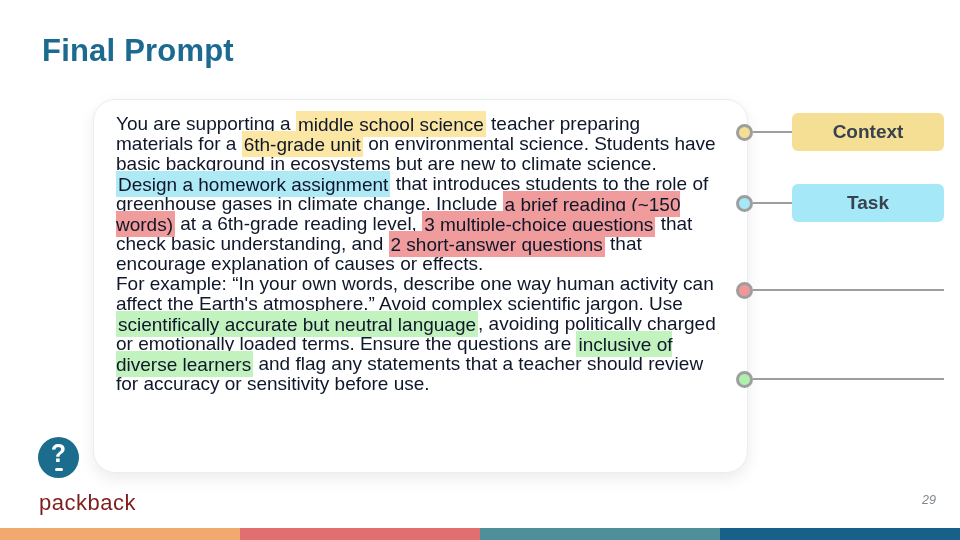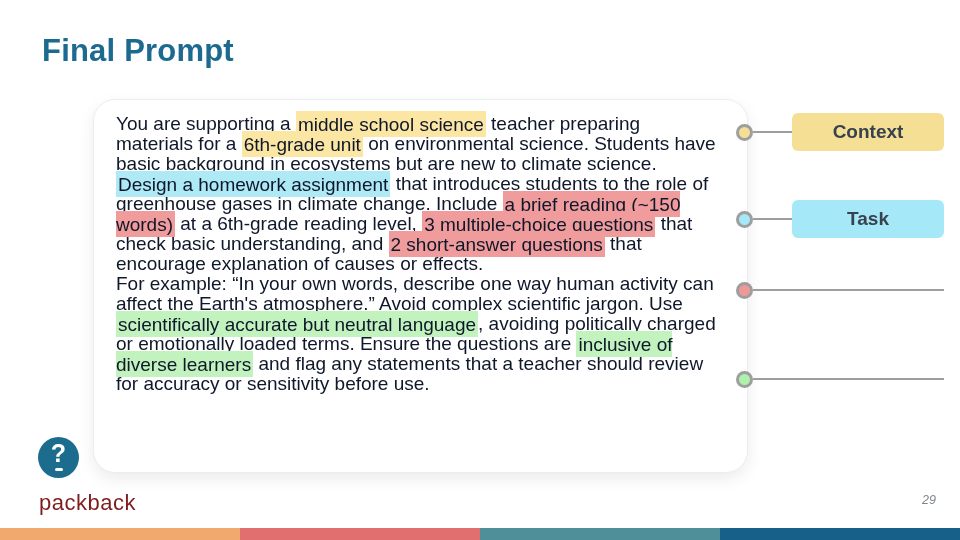--- a/index.html
+++ b/index.html
@@ -46,21 +46,21 @@
   .hl { padding: 2.5px 2px; }
   .label-row {
     position: absolute;
     left: 736px;
     width: 208px;
     height: 44px;
     display: flex;
     align-items: center;
   }
   .label-row:nth-child(1) { top: 110px; }
-  .label-row:nth-child(2) { top: 197px; }
+  .label-row:nth-child(2) { top: 181px; }
   .label-row:nth-child(3) { top: 268px; }
   .label-row:nth-child(4) { top: 357px; }
   .connector-dot {
     width: 17px;
     height: 17px;
     border: 3px solid #9E9E9E;
     border-radius: 50%;
     flex: 0 0 17px;
   }
   .connector-line {

